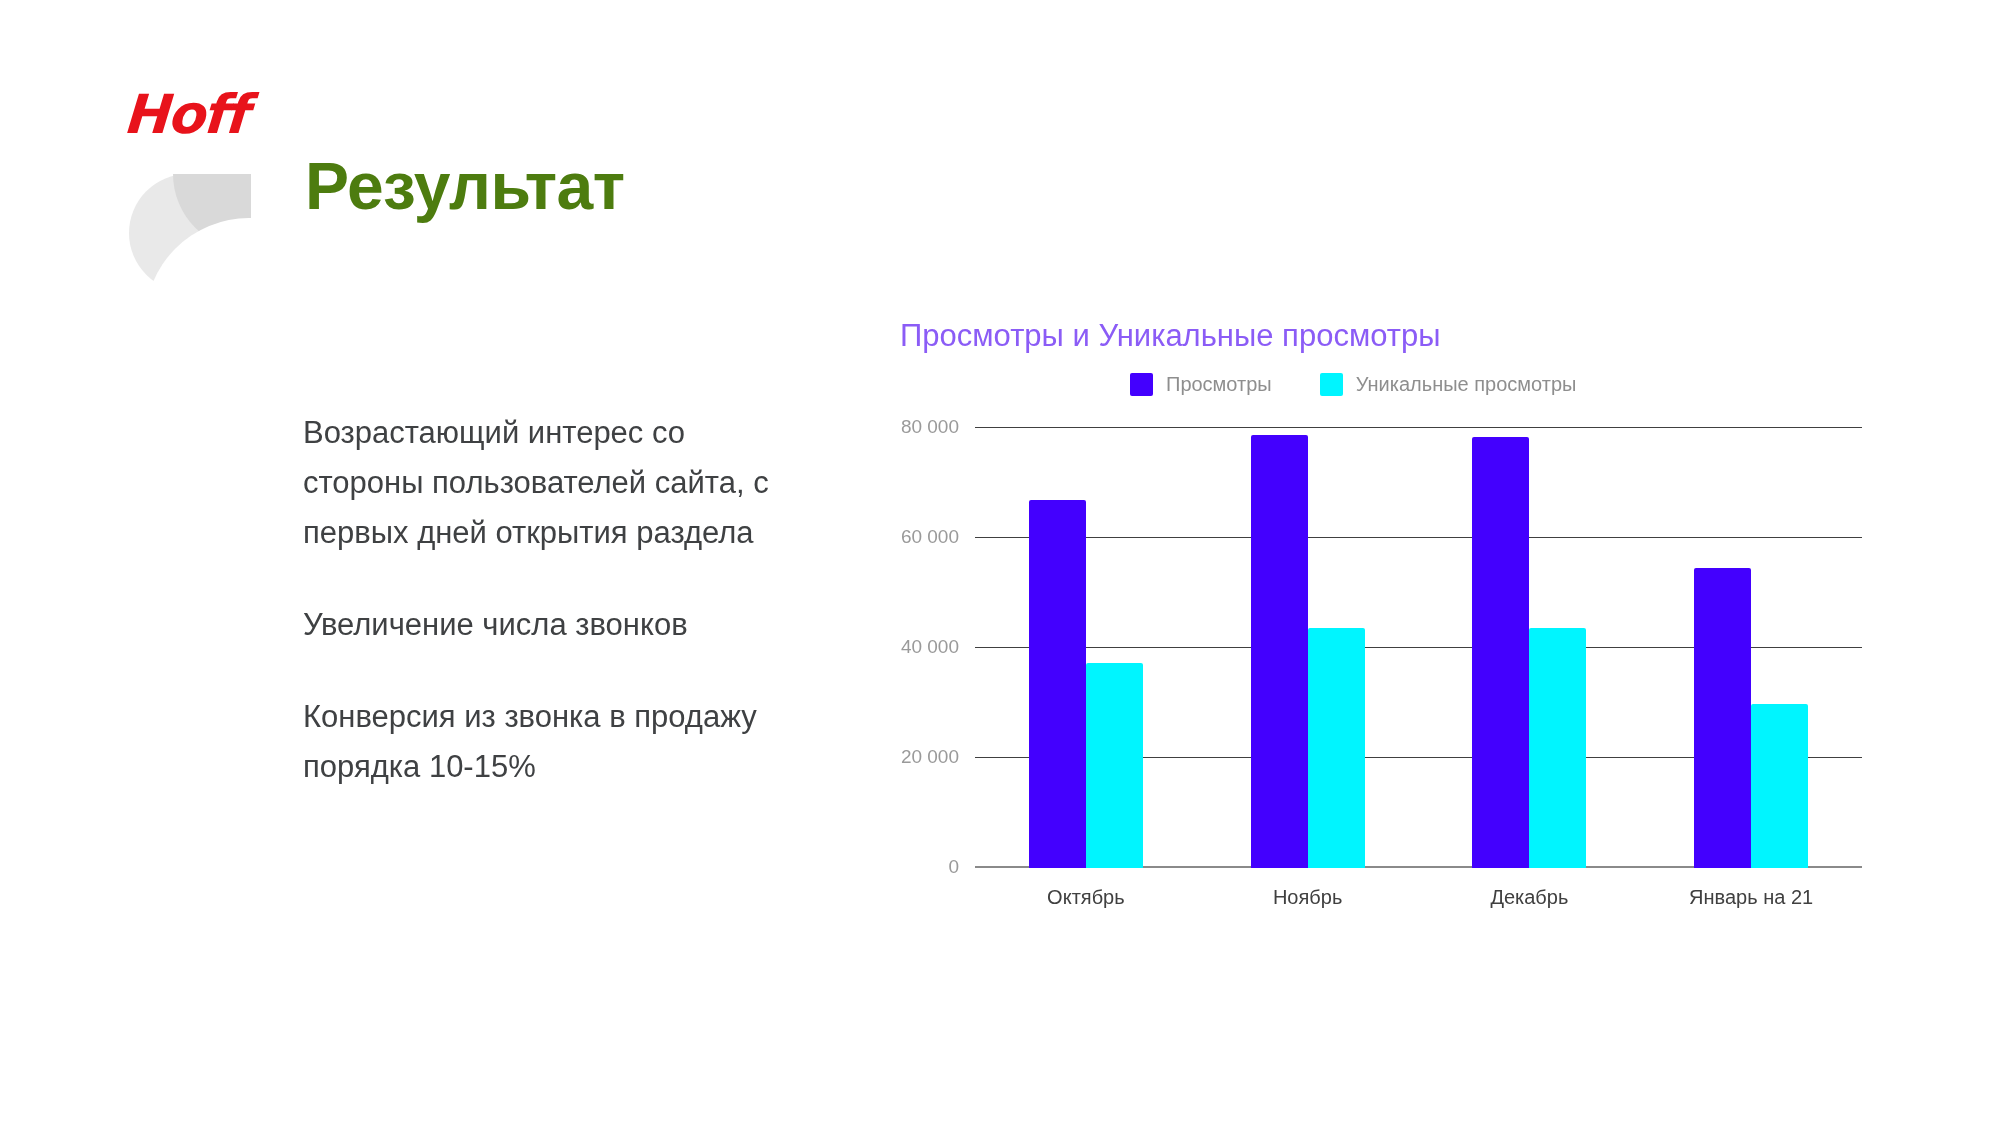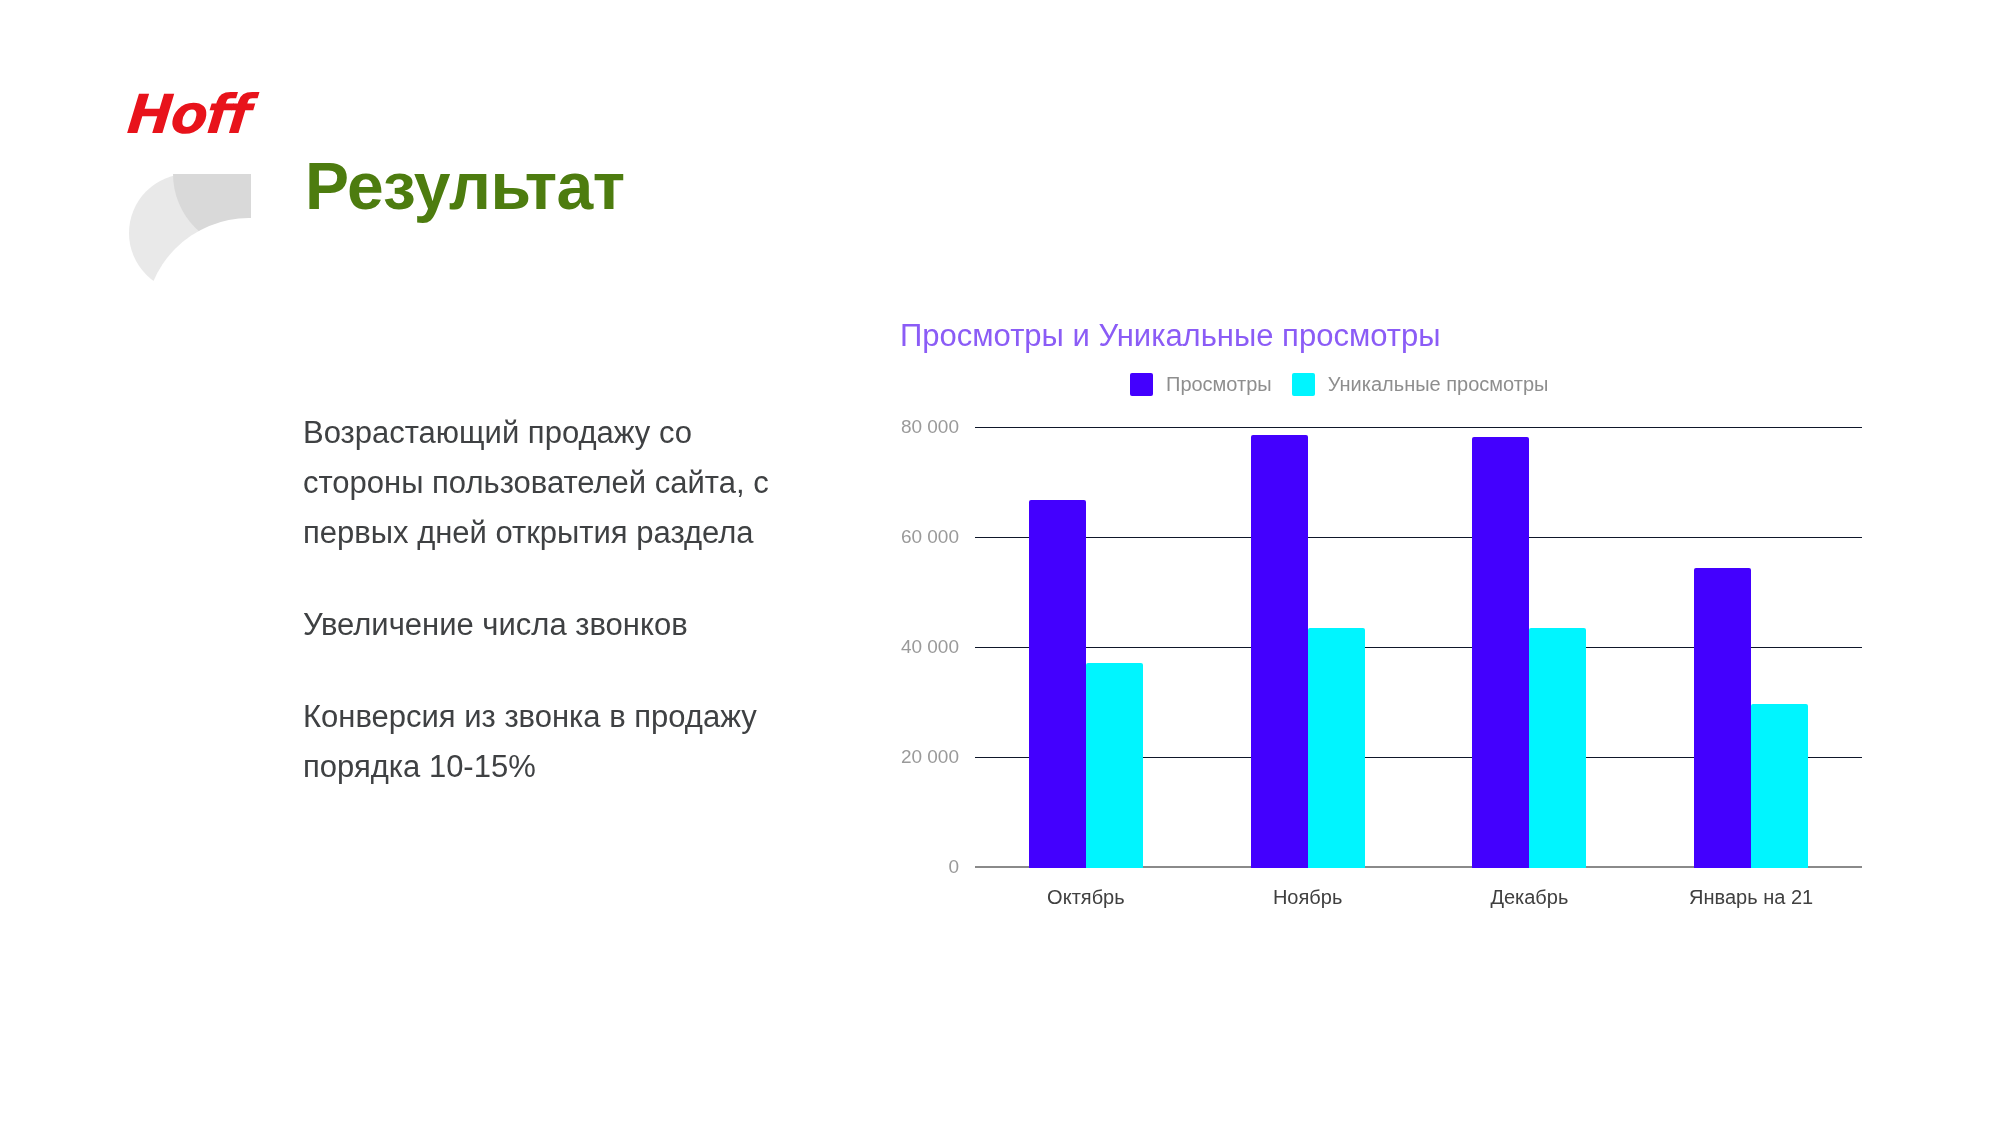--- a/index.html
+++ b/index.html
@@ -115,21 +115,21 @@
     color: #8b5cf6;
     font-weight: 400;
     white-space: nowrap;
   }
   .chart-legend {
     position: absolute;
     left: 230px;
     top: 55px;
     display: flex;
     align-items: center;
-    gap: 20px;
+    gap: 48px;
   }
   .legend-item {
     display: flex;
     align-items: center;
     gap: 13px;
   }
   .legend-swatch {
     width: 23px;
     height: 23px;
     border-radius: 2px;
@@ -147,21 +147,21 @@
     left: 75px;
     top: 110px;
     width: 887px;
     height: 440px;
   }
   .gridline {
     position: absolute;
     left: 0;
     width: 100%;
     height: 1px;
-    background: #0f172a;
+    background: #404040;
   }
   .axis-baseline {
     position: absolute;
     left: 0;
     bottom: 0;
     width: 100%;
     height: 2px;
     background: #8a8a8a;
   }
   .ytick {
@@ -212,21 +212,21 @@
   <div class="brand-mark">
     <div class="arc-outer"></div>
     <div class="arc-inner"></div>
     <div class="arc-cut"></div>
   </div>
 </div>
 
 <div class="page-title">Результат</div>
 
 <div class="copy">
-  <p>Возрастающий продажу со стороны пользователей сайта, с первых дней открытия раздела</p>
+  <p>Возрастающий интерес со стороны пользователей сайта, с первых дней открытия раздела</p>
   <p>Увеличение числа звонков</p>
   <p>Конверсия из звонка в продажу порядка 10-15%</p>
 </div>
 
 <div class="chart">
   <div class="chart-title">Просмотры и Уникальные просмотры</div>
 
   <div class="chart-legend">
     <div class="legend-item">
       <span class="legend-swatch" id="sw0" style="background: rgb(67, 0, 254);"></span>

